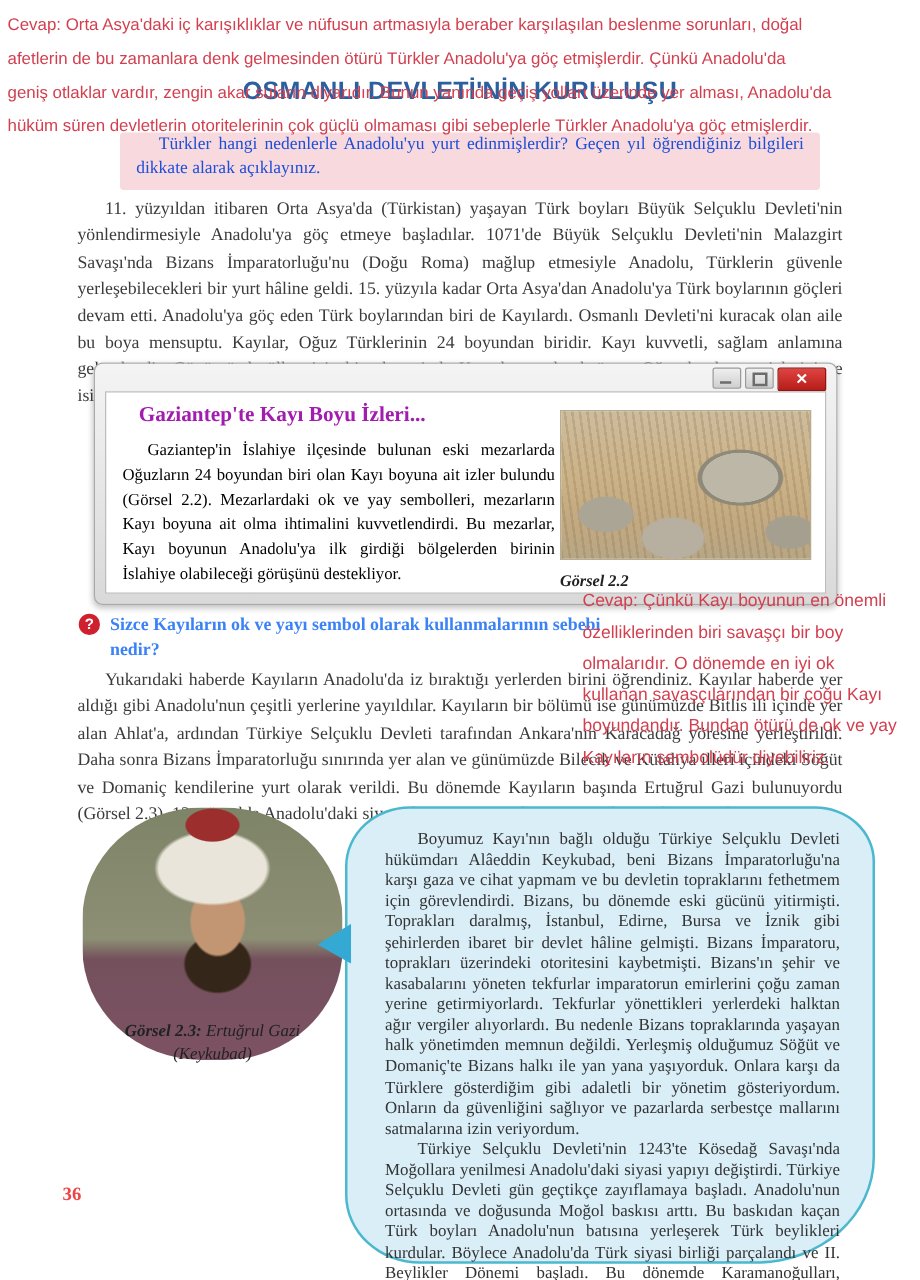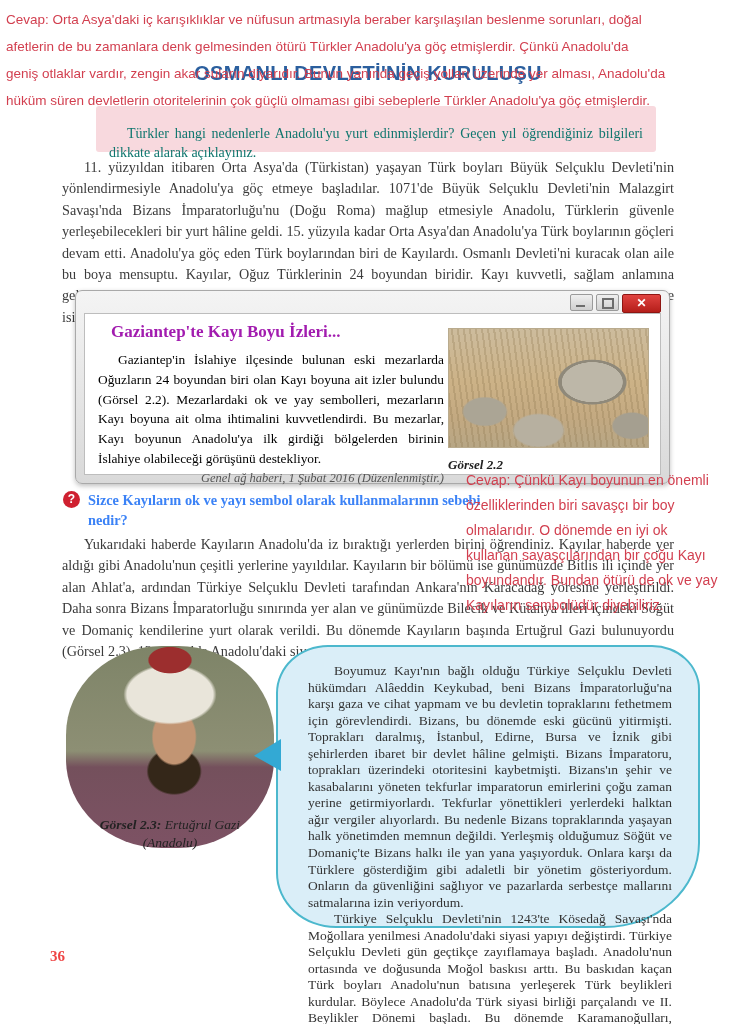--- a/index.html
+++ b/index.html
@@ -13,22 +13,22 @@
   .annot-side{left:466px;top:468px;width:282px;font-size:14px;line-height:25px;}
 
   
   .title{position:absolute;left:0;top:62px;width:736px;text-align:center;
          font-family:"Liberation Sans", sans-serif;font-weight:bold;font-size:20px;
          color:#2b5f9e;z-index:10;letter-spacing:.3px;}
 
   
   .prompt-box{position:absolute;left:96px;top:106px;width:560px;height:46px;
               background:#f8d9de;border-radius:3px;z-index:5;}
-  .prompt-box p{margin:0;padding:18px 13px;font-size:14px;line-height:19px;
-                color:#0f766e;text-indent:18px;text-align:justify;}
+  .prompt-box p{margin:0;padding:0 13px;font-size:14px;line-height:19px;
+                color:#1d4ed8;text-indent:18px;text-align:justify;}
 
   
   .bodytext{position:absolute;left:62px;width:612px;font-size:14.2px;line-height:21.4px;
             text-align:justify;text-indent:22px;color:#3b3b3b;z-index:1;}
   .p1{top:157px;}
   .p2{top:534px;}
 
   
   .window{position:absolute;left:75px;top:290px;width:593px;height:192px;
           background:linear-gradient(180deg,#f4f4f4,#d9d9d9);
@@ -77,21 +77,21 @@
               radial-gradient(ellipse 36px 22px at 50% 7%, #9c2e2e 0 58%, transparent 62%),
               radial-gradient(ellipse 74px 48px at 50% 24%, #e9e5da 0 58%, transparent 63%),
               radial-gradient(ellipse 36px 46px at 52% 45%, #c29573 0 58%, transparent 63%),
               radial-gradient(ellipse 44px 38px at 52% 62%, #342719 0 58%, transparent 63%),
               linear-gradient(180deg,#7e8468 0%,#8d8f74 52%,#74505c 60%,#7d5264 100%);}
   .portrait-caption{position:absolute;left:50px;top:816px;width:240px;text-align:center;
                     font-style:italic;font-size:13.5px;line-height:18px;color:#222;z-index:2;}
   .portrait-caption .cap-label{font-weight:bold;}
 
   
-  .bubble{position:absolute;left:276px;top:645px;width:424px;height:283px;box-sizing:border-box;
+  .bubble{position:absolute;left:276px;top:645px;width:424px;height:366px;box-sizing:border-box;
           background:#daeef8;border:2px solid #4cb8cd;
           border-radius:52px 48px 95px 60px / 48px 44px 85px 55px;z-index:2;}
   .bubble-tail{position:absolute;left:-24px;top:92px;width:27px;height:32px;
                background:#33a9d4;
                clip-path:polygon(100% 0, 0 52%, 100% 100%);}
   .bubble-text{position:absolute;left:30px;right:26px;top:16px;bottom:12px;
                font-size:13.5px;line-height:16.55px;text-align:justify;color:#333;}
   .bubble-text p{margin:0;text-indent:26px;}
 
   
@@ -125,21 +125,20 @@
           <span class="box"></span>
         </div>
         <div class="win-close">
           <span>✕</span>
         </div>
       </div>
     </div>
     <div class="win-inner">
       <div class="article-heading">Gaziantep'te Kayı Boyu İzleri...</div>
       <p class="article-body">Gaziantep'in İslahiye ilçesinde bulunan eski mezarlarda Oğuzların 24 boyundan biri olan Kayı boyuna ait izler bulundu (Görsel 2.2). Mezarlardaki ok ve yay sembolleri, mezarların Kayı boyuna ait olma ihtimalini kuvvetlendirdi. Bu mezarlar, Kayı boyunun Anadolu'ya ilk girdiği bölgelerden birinin İslahiye olabileceği görüşünü destekliyor.</p>
-      <div class="article-source">Genel ağ haberi, 1 Şubat 2016 (Düzenlenmiştir.)</div>
       <div class="article-figure">
         <div class="photo"></div>
         <div class="photo-caption">Görsel 2.2</div>
       </div>
     </div>
   </div>
 
   <div class="question-row">
     <div class="q-icon">?</div>
     <p class="q-text">Sizce Kayıların ok ve yayı sembol olarak kullanmalarının sebebi nedir?</p>
@@ -150,21 +149,21 @@
 olmalarıdır. O dönemde en iyi ok
 kullanan savaşçılarından bir çoğu Kayı
 boyundandır. Bundan ötürü de ok ve yay
 Kayıların sembolüdür diyebiliriz.</div>
 
   <div class="bodytext p2">Yukarıdaki haberde Kayıların Anadolu'da iz bıraktığı yerlerden birini öğrendiniz. Kayılar haberde yer aldığı gibi Anadolu'nun çeşitli yerlerine yayıldılar. Kayıların bir bölümü ise günümüzde Bitlis ili içinde yer alan Ahlat'a, ardından Türkiye Selçuklu Devleti tarafından Ankara'nın Karacadağ yöresine yerleştirildi. Daha sonra Bizans İmparatorluğu sınırında yer alan ve günümüzde Bilecik ve Kütahya illeri içindeki Söğüt ve Domaniç kendilerine yurt olarak verildi. Bu dönemde Kayıların başında Ertuğrul Gazi bulunuyordu (Görsel 2.3). 13. yüzyılda Anadolu'daki siyasi durumu Ertuğrul Gazi'nin anlatımıyla öğrenelim.</div>
 
   <div class="portrait"></div>
   <div class="portrait-caption">
     <span class="cap-label">Görsel 2.3:</span><span> Ertuğrul Gazi</span><br>
-    <span>(Anadolu)</span>
+    <span>(Keykubad)</span>
   </div>
 
   <div class="bubble">
     <div class="bubble-tail"></div>
     <div class="bubble-text">
       <p>Boyumuz Kayı'nın bağlı olduğu Türkiye Selçuklu Devleti hükümdarı Alâeddin Keykubad, beni Bizans İmparatorluğu'na karşı gaza ve cihat yapmam ve bu devletin topraklarını fethetmem için görevlendirdi. Bizans, bu dönemde eski gücünü yitirmişti. Toprakları daralmış, İstanbul, Edirne, Bursa ve İznik gibi şehirlerden ibaret bir devlet hâline gelmişti. Bizans İmparatoru, toprakları üzerindeki otoritesini kaybetmişti. Bizans'ın şehir ve kasabalarını yöneten tekfurlar imparatorun emirlerini çoğu zaman yerine getirmiyorlardı. Tekfurlar yönettikleri yerlerdeki halktan ağır vergiler alıyorlardı. Bu nedenle Bizans topraklarında yaşayan halk yönetimden memnun değildi. Yerleşmiş olduğumuz Söğüt ve Domaniç'te Bizans halkı ile yan yana yaşıyorduk. Onlara karşı da Türklere gösterdiğim gibi adaletli bir yönetim gösteriyordum. Onların da güvenliğini sağlıyor ve pazarlarda serbestçe mallarını satmalarına izin veriyordum.</p>
       <p>Türkiye Selçuklu Devleti'nin 1243'te Kösedağ Savaşı'nda Moğollara yenilmesi Anadolu'daki siyasi yapıyı değiştirdi. Türkiye Selçuklu Devleti gün geçtikçe zayıflamaya başladı. Anadolu'nun ortasında ve doğusunda Moğol baskısı arttı. Bu baskıdan kaçan Türk boyları Anadolu'nun batısına yerleşerek Türk beylikleri kurdular. Böylece Anadolu'da Türk siyasi birliği parçalandı ve II. Beylikler Dönemi başladı. Bu dönemde Karamanoğulları, Germiyanoğulları, Candaroğulları, Aydınoğulları gibi çok sayıda beylik kuruldu.</p>
 
     </div>
   </div>

